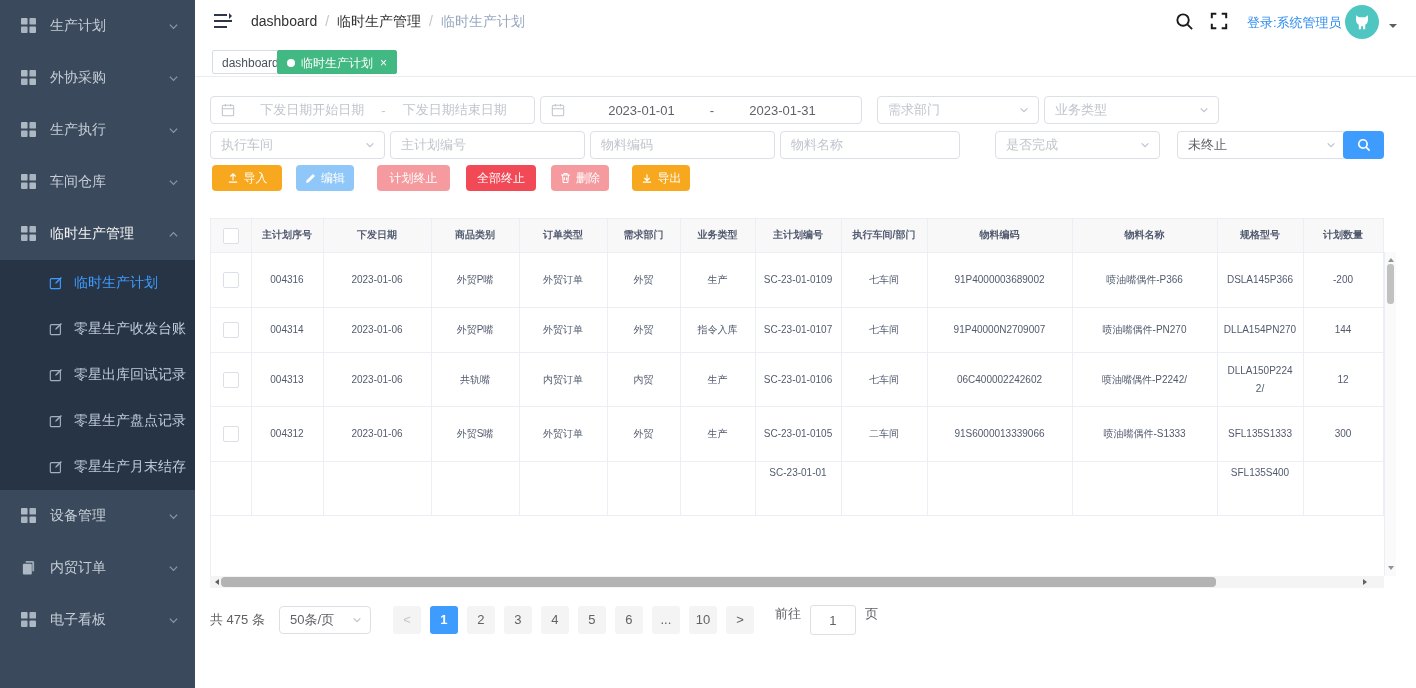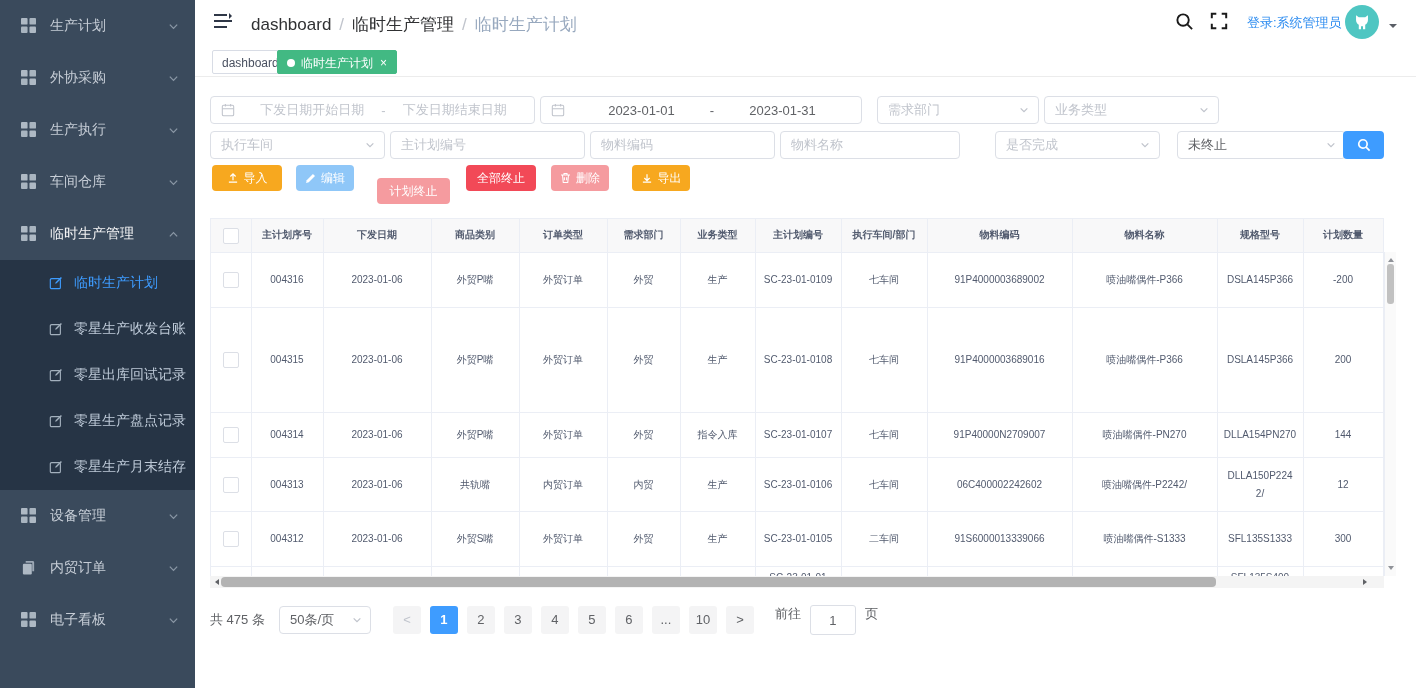--- a/index.html
+++ b/index.html
@@ -15,21 +15,21 @@
   .menu-item.expanded{color:#f4f4f5;}
   .submenu{background:#263445;}
   .sub-item{height:46px;display:flex;align-items:center;padding-left:49px;color:#bfcbd9;font-size:14px;cursor:pointer;}
   .sub-item .mi-icon{width:14px;height:14px;margin-right:11px;display:inline-flex;color:#a3b0bd;}
   .sub-item.active{color:#3e9cff;}
   .sub-item.active .mi-icon{color:#3e9cff;}
 
   
   #topbar{left:195px;top:0;width:1221px;height:44px;background:#fff;border-bottom:1px solid #f3f3f3;}
   #hamburger{position:absolute;left:19px;top:13px;width:18px;height:16px;cursor:pointer;color:#2f3747;}
-  #breadcrumb{position:absolute;left:56px;top:13px;font-size:17px;color:#303133;white-space:nowrap;}
+  #breadcrumb{position:absolute;left:56px;top:13px;font-size:14px;color:#303133;white-space:nowrap;}
   #breadcrumb .sep{color:#c0c4cc;margin:0 8px;}
   #breadcrumb .crumb{color:#303133;}
   #breadcrumb .crumb.last{color:#97a8be;}
   #tb-search{position:absolute;left:980px;top:12px;width:20px;height:20px;color:#1a1a1a;cursor:pointer;}
   #tb-full{position:absolute;left:1015px;top:12px;width:20px;height:20px;color:#1a1a1a;cursor:pointer;}
   #tb-login{position:absolute;left:1052px;top:14px;font-size:13px;color:#2d8cf0;cursor:pointer;}
   #tb-avatar{position:absolute;left:1150px;top:5px;width:34px;height:34px;border-radius:50%;background:#4fc6c2;display:flex;align-items:center;justify-content:center;cursor:pointer;}
   #tb-caret{position:absolute;left:1194px;top:24px;width:0;height:0;border:4px solid transparent;border-top-color:#5a5e66;cursor:pointer;}
 
   
@@ -46,21 +46,21 @@
   .fld .chev-d{position:absolute;right:9px;color:#c0c4cc;display:inline-flex;}
   .fld.select{cursor:pointer;}
   .daterange{justify-content:flex-start;}
   .daterange .dr-part{flex:1;text-align:center;}
   #btn-search{position:absolute;left:1343px;top:131px;width:41px;height:28px;background:#3e9cff;border-radius:4px;display:flex;align-items:center;justify-content:center;cursor:pointer;}
 
   
   .abtn{position:absolute;top:165px;height:26px;border:none;border-radius:4px;color:#fff;font-size:12px;display:flex;align-items:center;justify-content:center;gap:5px;cursor:pointer;font-family:inherit;padding:0;box-sizing:border-box;}
   #btn-import{left:212px;width:70px;background:#f7a81f;}
   #btn-edit{left:296px;width:58px;background:#8fc7f8;}
-  #btn-plan-stop{left:377px;width:73px;background:#f59b9f;margin-top:13px;}
+  #btn-plan-stop{left:377px;width:73px;background:#f59b9f;}
   #btn-stop-all{left:466px;width:70px;background:#f24957;}
   #btn-delete{left:551px;width:58px;background:#f59b9f;}
   #btn-export{left:632px;width:58px;background:#f7a81f;}
 
   
   #tablewrap{left:210px;top:218px;width:1174px;background:#fff;border:1px solid #ebeef5;border-right:none;box-sizing:border-box;}
   table.grid{border-collapse:collapse;table-layout:fixed;width:1172px;font-size:10px;color:#515a6e;}
   table.grid th,table.grid td{border-right:1px solid #ebeef5;border-bottom:1px solid #ebeef5;text-align:center;vertical-align:middle;padding:2px 6px;box-sizing:border-box;overflow:hidden;word-break:break-all;line-height:18px;}
   table.grid thead th{background:#f8f8f9;color:#515a6e;font-weight:bold;height:33px;white-space:nowrap;}
   .cbx{display:inline-block;width:14px;height:14px;border:1px solid #dcdfe6;border-radius:2px;background:#fff;cursor:pointer;vertical-align:middle;}
@@ -477,35 +477,20 @@
               <td>外贸订单</td>
               <td>外贸</td>
               <td>生产</td>
               <td>SC-23-01-0109</td>
               <td>七车间</td>
               <td>91P4000003689002</td>
               <td>喷油嘴偶件-P366</td>
               <td>DSLA145P366</td>
               <td>-200</td>
             </tr>
-            <tr style="height:105px">
-              <td><span class="cbx"></span></td>
-              <td>004315</td>
-              <td>2023-01-06</td>
-              <td>外贸P嘴</td>
-              <td>外贸订单</td>
-              <td>外贸</td>
-              <td>生产</td>
-              <td>SC-23-01-0108</td>
-              <td>七车间</td>
-              <td>91P4000003689016</td>
-              <td>喷油嘴偶件-P366</td>
-              <td>DSLA145P366</td>
-              <td>200</td>
-            </tr>
             <tr style="height:45px">
               <td><span class="cbx"></span></td>
               <td>004314</td>
               <td>2023-01-06</td>
               <td>外贸P嘴</td>
               <td>外贸订单</td>
               <td>外贸</td>
               <td>指令入库</td>
               <td>SC-23-01-0107</td>
               <td>七车间</td>

